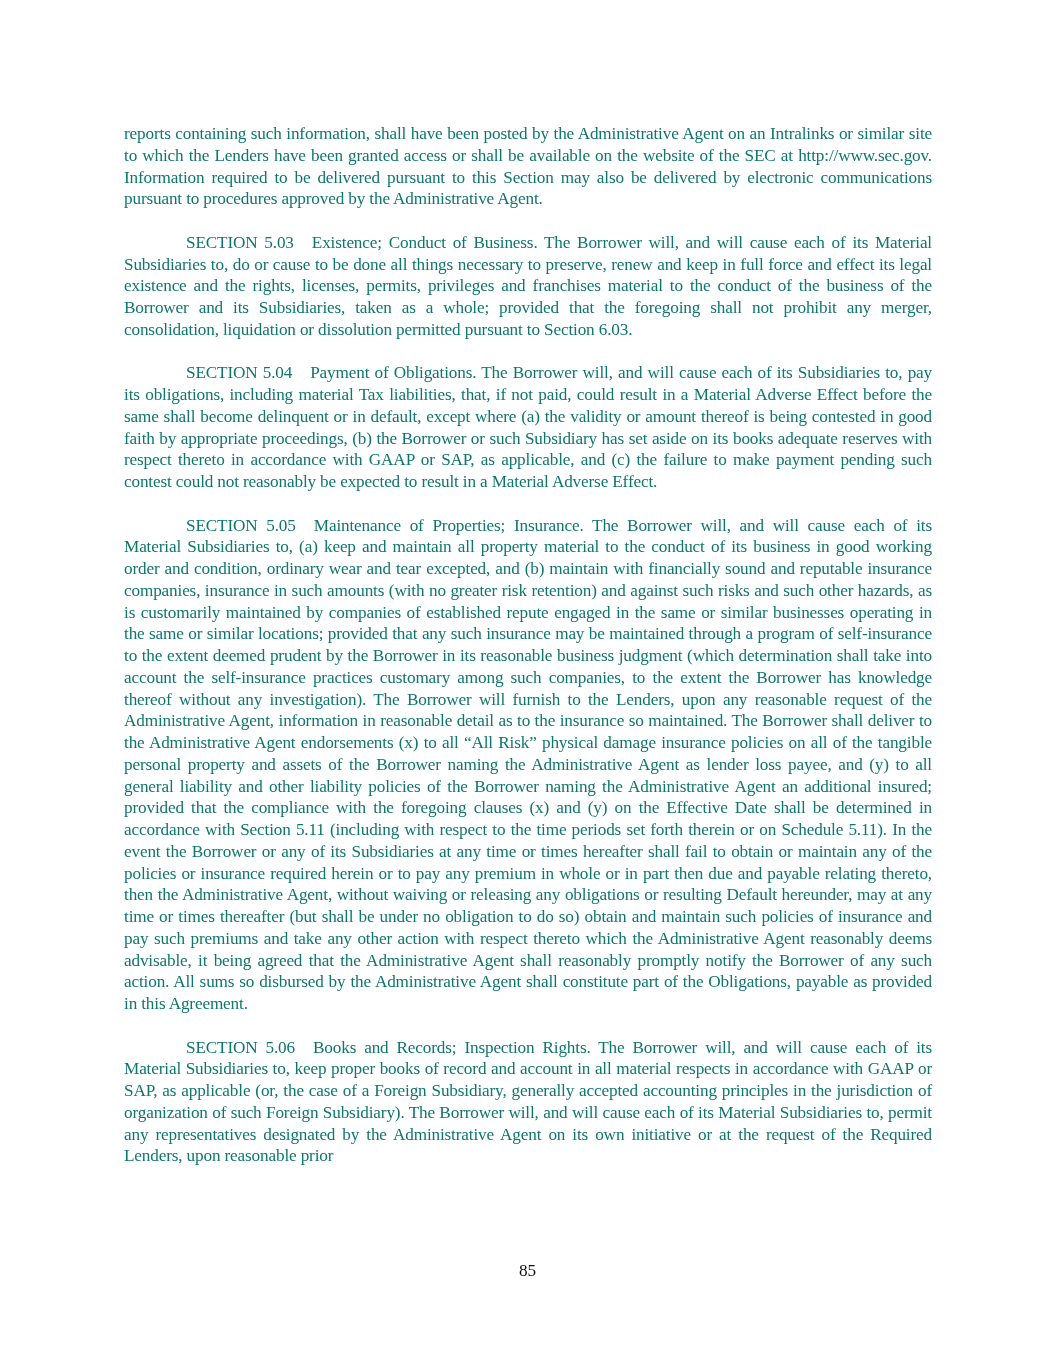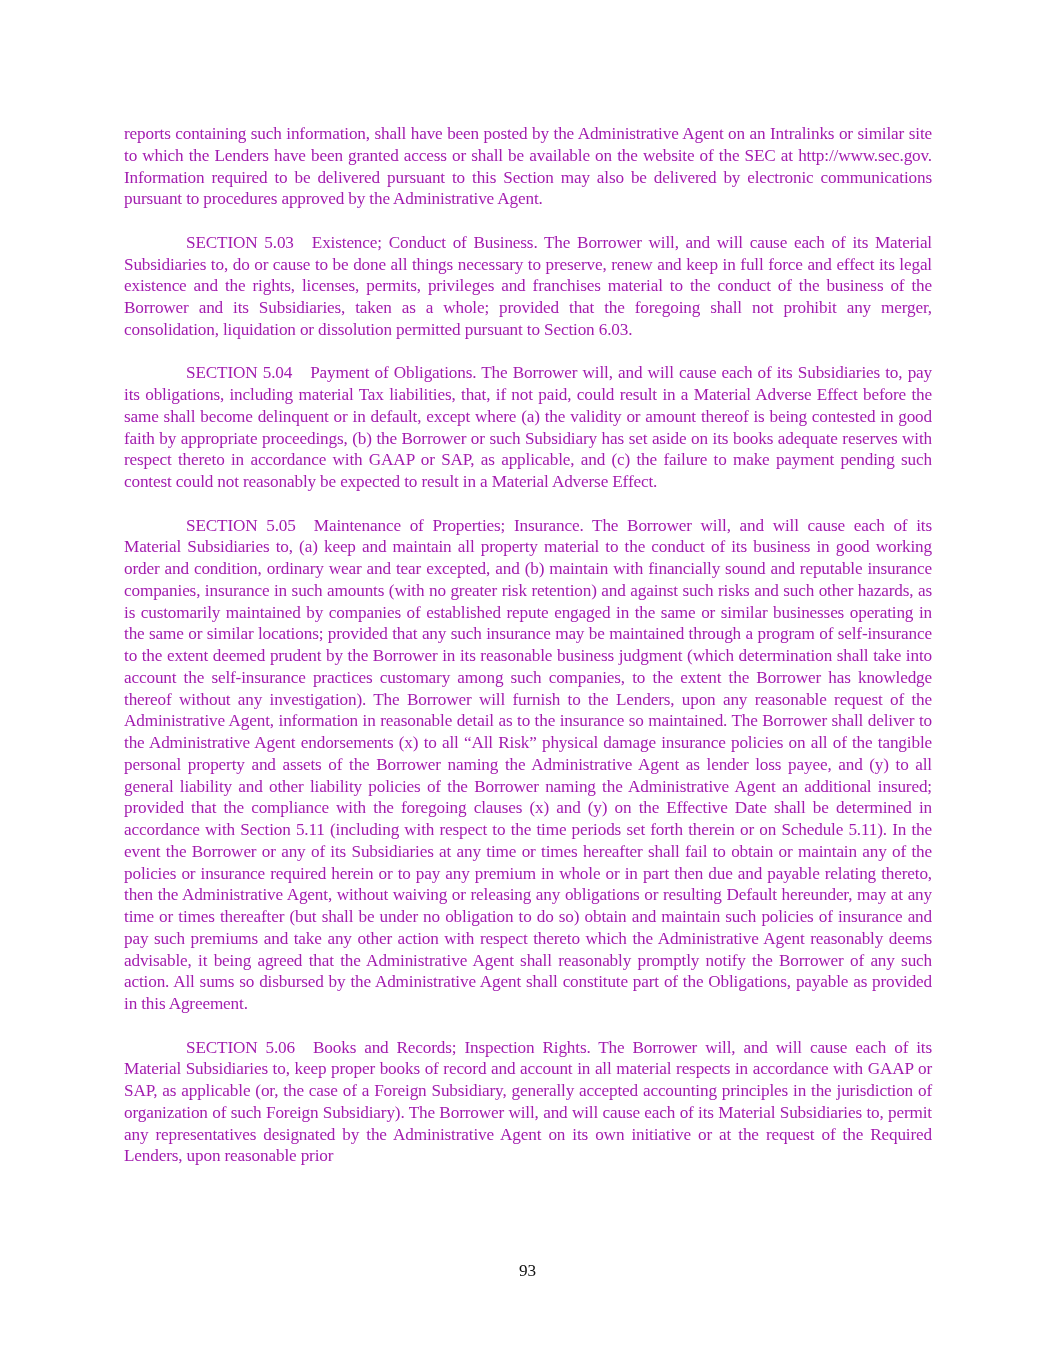--- a/index.html
+++ b/index.html
@@ -5,21 +5,21 @@
   html, body { margin: 0; padding: 0; background: #ffffff; }
   body { width: 1055px; height: 1365px; position: relative; overflow: hidden; }
   .page {
     position: absolute;
     left: 124px;
     top: 123px;
     width: 808px;
     font-family: "Liberation Serif", "DejaVu Serif", serif;
     font-size: 17.2px;
     line-height: 21.75px;
-    color: #a21caf;
+    color: #0f766e;
     letter-spacing: -0.15px;
   }
   .para {
     margin: 0 0 21.75px 0;
     text-align: justify;
     text-align-last: left;
   }
   .para.indent { text-indent: 62px; }
   .sec-num { }
   .sec-gap { display: inline-block; width: 18px; }
@@ -45,13 +45,13 @@
   <p class="para indent"><span class="sec-num">SECTION 5.03</span><span class="sec-gap"></span><span class="u">Existence; Conduct of Business</span><span>.  The Borrower will, and will cause each of its Material Subsidiaries to, do or cause to be done all things necessary to preserve, renew and keep in full force and effect its legal existence and the rights, licenses, permits, privileges and franchises material to the conduct of the business of the Borrower and its Subsidiaries, taken as a whole; </span><span class="u">provided</span><span> that the foregoing shall not prohibit any merger, consolidation, liquidation or dissolution permitted pursuant to Section 6.03.</span></p>
 
   <p class="para indent"><span class="sec-num">SECTION 5.04</span><span class="sec-gap"></span><span class="u">Payment of Obligations</span><span>.  The Borrower will, and will cause each of its Subsidiaries to, pay its obligations, including material Tax liabilities, that, if not paid, could result in a Material Adverse Effect before the same shall become delinquent or in default, except where (a) the validity or amount thereof is being contested in good faith by appropriate proceedings, (b) the Borrower or such Subsidiary has set aside on its books adequate reserves with respect thereto in accordance with GAAP or SAP, as applicable, and (c) the failure to make payment pending such contest could not reasonably be expected to result in a Material Adverse Effect.</span></p>
 
   <p class="para indent"><span class="sec-num">SECTION 5.05</span><span class="sec-gap"></span><span class="u">Maintenance of Properties; Insurance</span><span>.  The Borrower will, and will cause each of its Material Subsidiaries to, (a) keep and maintain all property material to the conduct of its business in good working order and condition, ordinary wear and tear excepted, and (b) maintain with financially sound and reputable insurance companies, insurance in such amounts (with no greater risk retention) and against such risks and such other hazards, as is customarily maintained by companies of established repute engaged in the same or similar businesses operating in the same or similar locations; </span><span class="u">provided</span><span> that any such insurance may be maintained through a program of self-insurance to the extent deemed prudent by the Borrower in its reasonable business judgment (which determination shall take into account the self-insurance practices customary among such companies, to the extent the Borrower has knowledge thereof without any investigation).  The Borrower will furnish to the Lenders, upon any reasonable request of the Administrative Agent, information in reasonable detail as to the insurance so maintained.  The Borrower shall deliver to the Administrative Agent endorsements (x) to all “All Risk” physical damage insurance policies on all of the tangible personal property and assets of the Borrower naming the Administrative Agent as lender loss payee, and (y) to all general liability and other liability policies of the Borrower naming the Administrative Agent an additional insured; </span><span class="u">provided</span><span> that the compliance with the foregoing clauses (x) and (y) on the Effective Date shall be determined in accordance with Section 5.11 (including with respect to the time periods set forth therein or on </span><span class="u">Schedule </span><span>5.11).  In the event the Borrower or any of its Subsidiaries at any time or times hereafter shall fail to obtain or maintain any of the policies or insurance required herein or to pay any premium in whole or in part then due and payable relating thereto, then the Administrative Agent, without waiving or releasing any obligations or resulting Default hereunder, may at any time or times thereafter (but shall be under no obligation to do so) obtain and maintain such policies of insurance and pay such premiums and take any other action with respect thereto which the Administrative Agent reasonably deems advisable, it being agreed that the Administrative Agent shall reasonably promptly notify the Borrower of any such action.  All sums so disbursed by the Administrative Agent shall constitute part of the Obligations, payable as provided in this Agreement.</span></p>
 
   <p class="para indent"><span class="sec-num">SECTION 5.06</span><span class="sec-gap"></span><span class="u">Books and Records; Inspection Rights</span><span>.  The Borrower will, and will cause each of its Material Subsidiaries to, keep proper books of record and account in all material respects in accordance with GAAP or SAP, as applicable (or, the case of a Foreign Subsidiary, generally accepted accounting principles in the jurisdiction of organization of such Foreign Subsidiary).  The Borrower will, and will cause each of its Material Subsidiaries to, permit any representatives designated by the Administrative Agent on its own initiative or at the request of the Required Lenders, upon reasonable prior</span></p>
 
 </div>
 
-<div class="page-number">93</div>
+<div class="page-number">85</div>
 
 </body></html>

